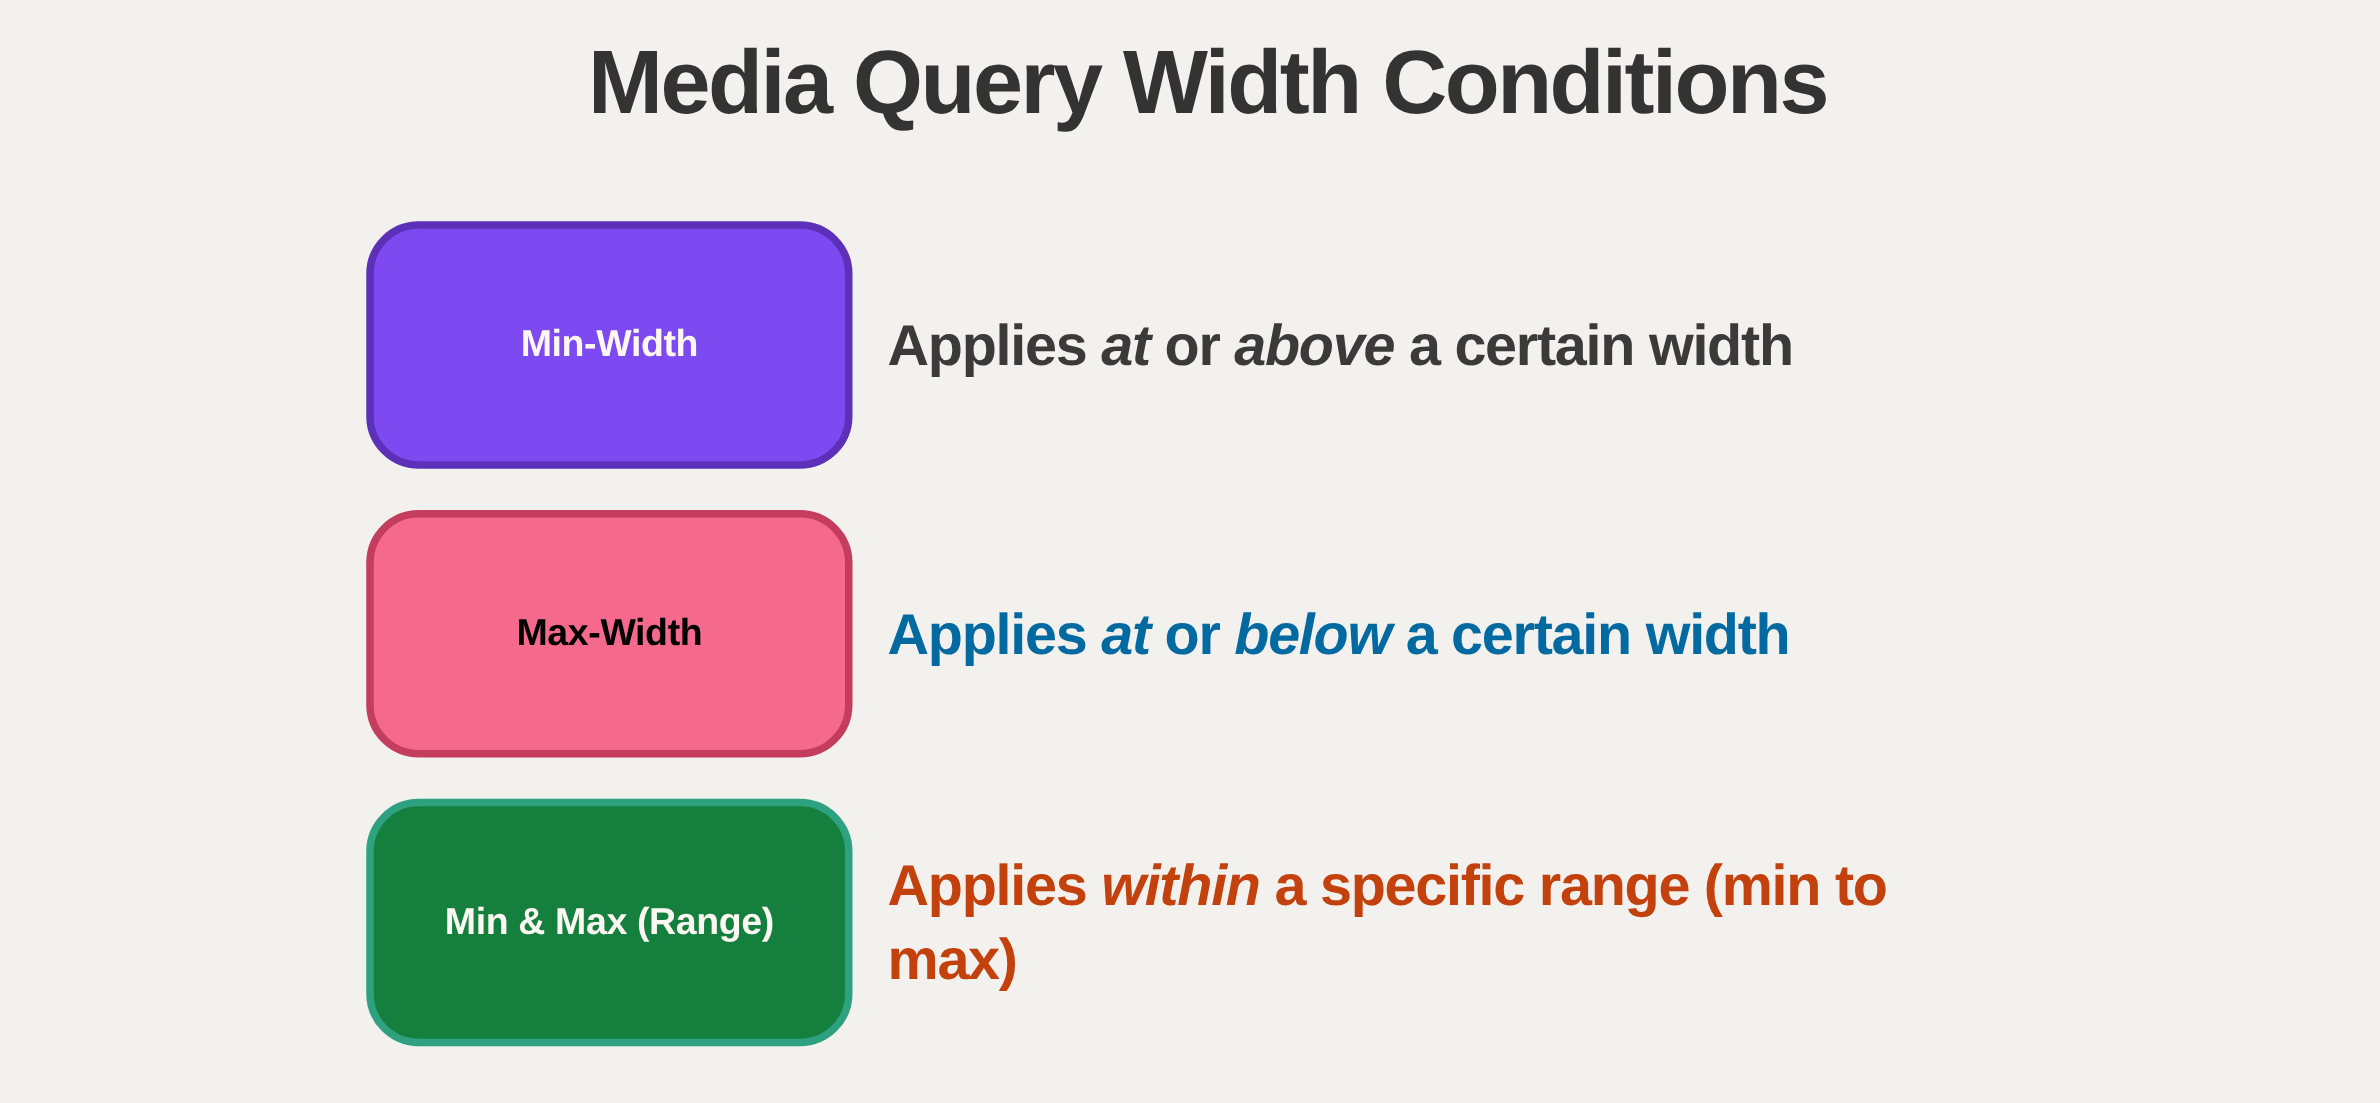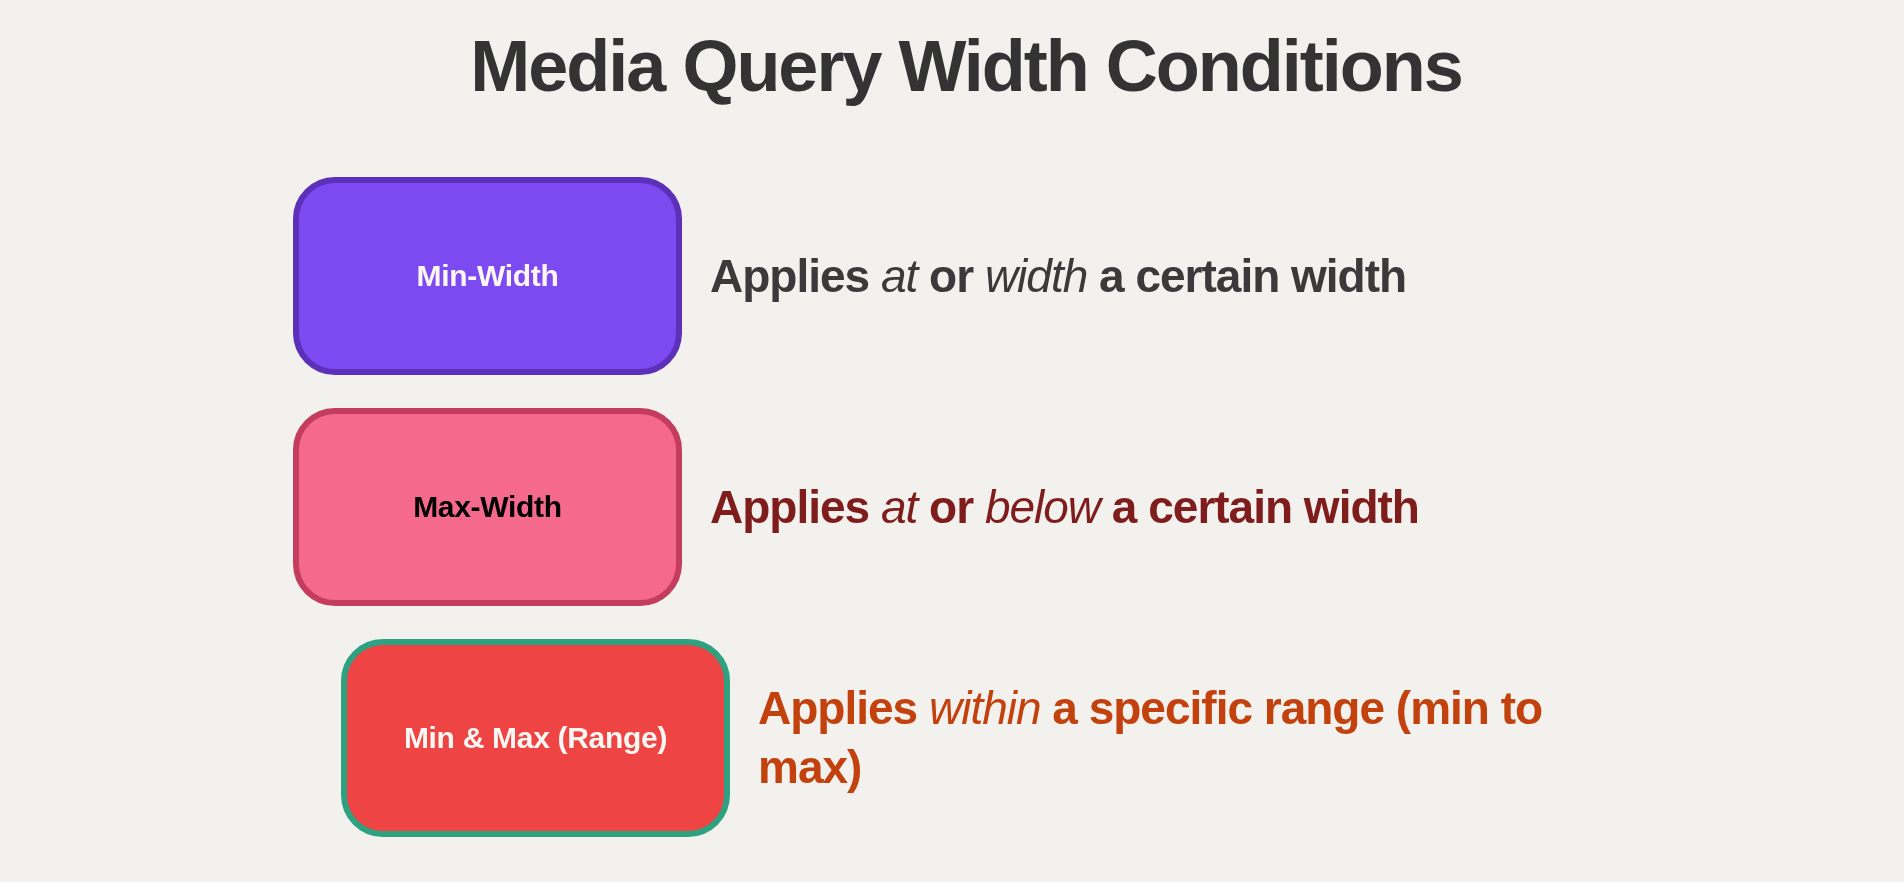--- a/index.html
+++ b/index.html
@@ -62,48 +62,48 @@
     font-size: 46px;
     font-weight: 700;
     letter-spacing: -1px;
     line-height: 1.28;
     white-space: pre-wrap;
     max-width: 880px;
   }
 
   .desc em {
     font-style: italic;
-    font-weight: 400;
+    font-weight: 700;
   }
 </style>
 </head>
 <body style="background-color: rgb(242, 241, 238);">
 
 <div class="stage">
 
   <h1 class="page-title" style="color: rgb(51, 51, 51);">Media Query Width Conditions</h1>
 
   <div class="rows">
 
     <div class="row">
       <div class="card" style="background-color: rgb(124, 74, 240); border-color: rgb(92, 48, 184); color: rgb(252, 247, 242);">
         <span class="card-label">Min-Width</span>
       </div>
-      <div class="desc" style="color: rgb(58, 58, 58);"><span>Applies </span><em>at</em><span> or </span><em>width</em><span> a certain width</span></div>
+      <div class="desc" style="color: rgb(58, 58, 58);"><span>Applies </span><em>at</em><span> or </span><em>above</em><span> a certain width</span></div>
     </div>
 
     <div class="row">
       <div class="card" style="background-color: rgb(245, 105, 140); border-color: rgb(196, 60, 94); color: #000000;">
         <span class="card-label">Max-Width</span>
       </div>
-      <div class="desc" style="color: #7f1d1d;"><span>Applies </span><em>at</em><span> or </span><em>below</em><span> a certain width</span></div>
+      <div class="desc" style="color: #0369a1;"><span>Applies </span><em>at</em><span> or </span><em>below</em><span> a certain width</span></div>
     </div>
 
     <div class="row">
-      <div class="card" style="background-color: #ef4444; border-color: rgb(45, 161, 128); color: rgb(252, 247, 242); margin-left: 48px;">
+      <div class="card" style="background-color: #15803d; border-color: rgb(45, 161, 128); color: rgb(252, 247, 242);">
         <span class="card-label">Min &amp; Max (Range)</span>
       </div>
       <div class="desc" style="color: #c2410c;"><span>Applies </span><em>within</em><span> a specific range (min to
 max)</span></div>
     </div>
 
   </div>
 </div>
 
 </body></html>

